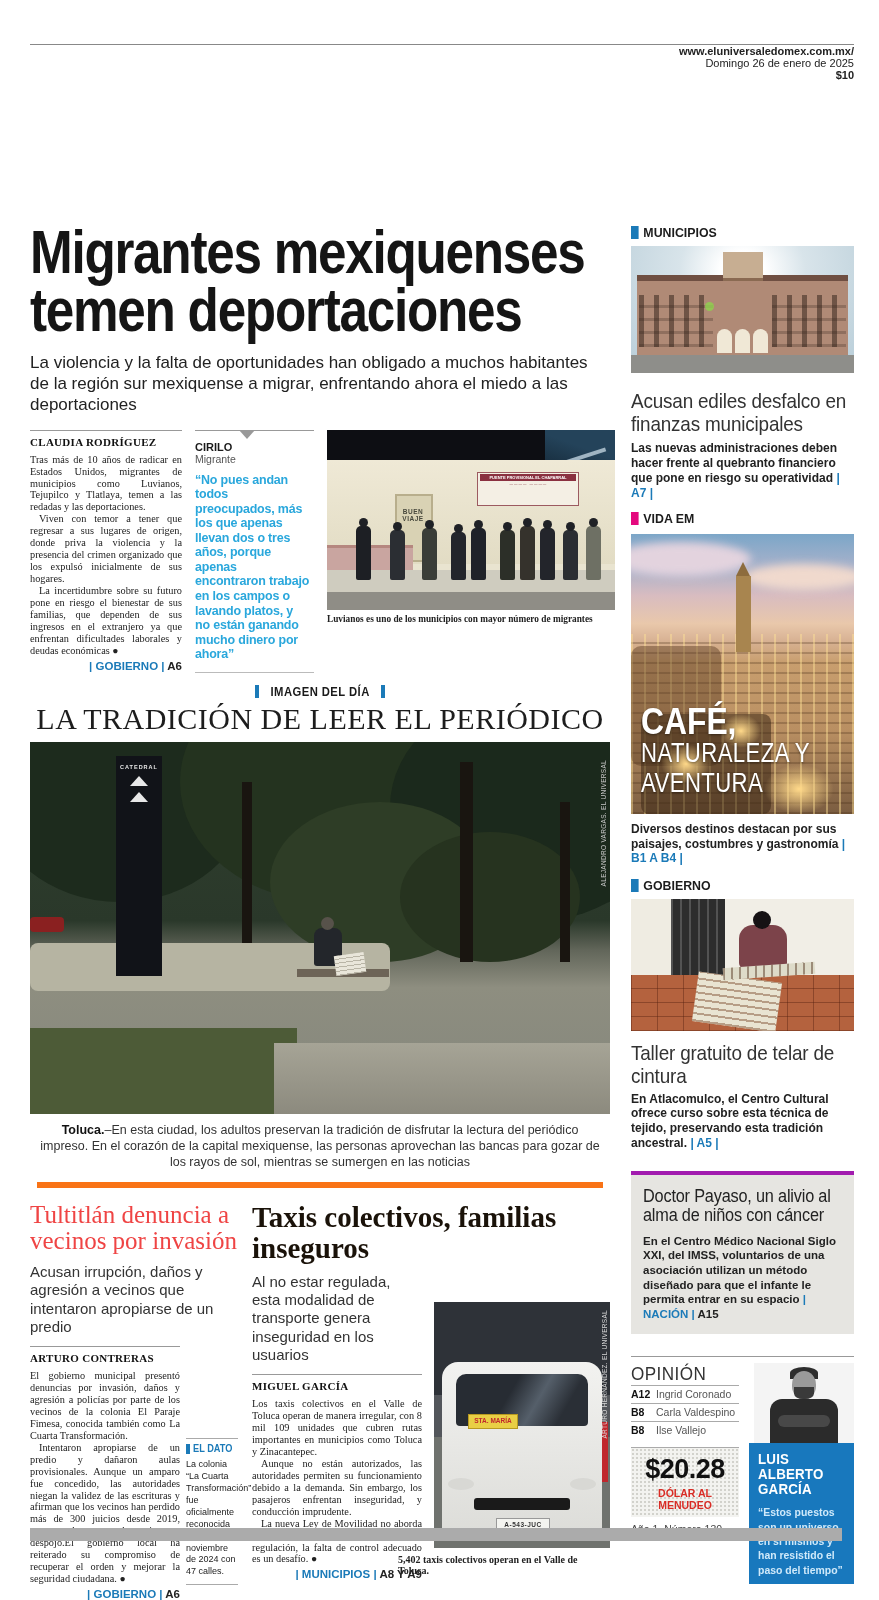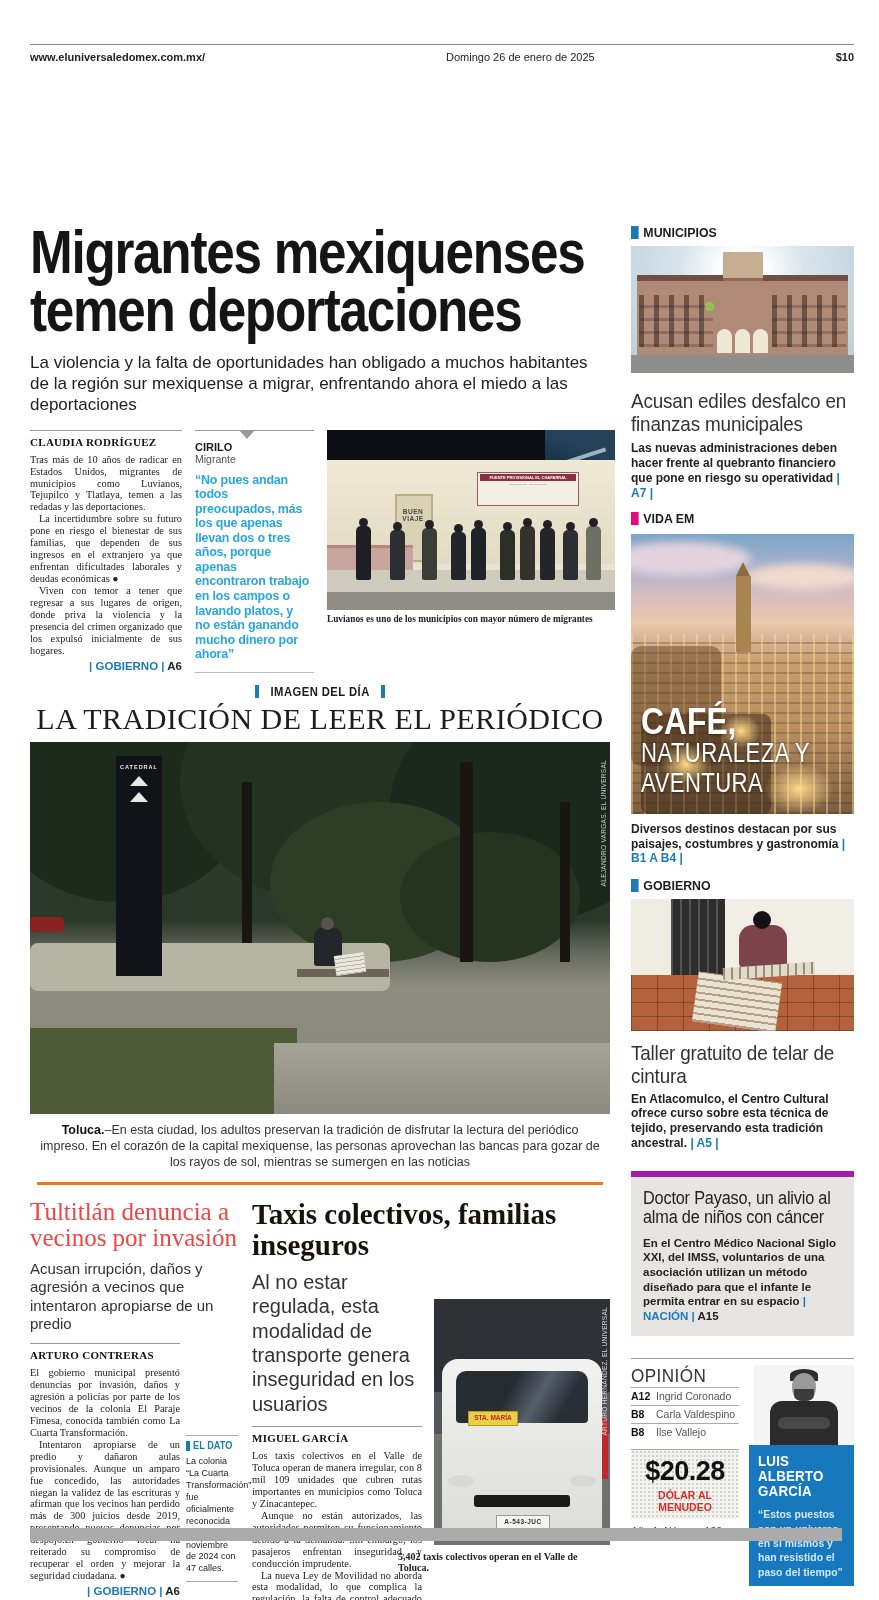--- a/index.html
+++ b/index.html
@@ -3,21 +3,21 @@
 <meta charset="utf-8">
 <style>
   html,body{margin:0;padding:0;background:#e9e9e9;}
   .page{position:relative;width:879px;height:1600px;background:#fff;margin:0 auto;overflow:hidden;
         font-family:"Liberation Sans",sans-serif;color:#1a1a1a;
         --masthead-blue:#15699E;--kicker-blue:#1B7AB8;--vida-pink:#E4097E;--quote-blue:#29A7DC;
         --ref-blue:#1B7AB8;--dollar-red:#D92C25;--luis-blue:#1878BD;}
 
   
   .topbar{position:absolute;top:44px;left:30px;right:25px;height:18px;border-top:1px solid #888;
-          display:flex;align-items:flex-end;font-size:11px;font-weight:bold;color:#222;}
+          display:flex;align-items:flex-end;font-size:11px;font-weight:bold;color:#222;flex-direction:column;}
   .topbar .mid{flex:1;text-align:center;font-weight:normal;}
 
   
   .masthead{position:absolute;top:68px;left:30px;right:25px;height:142px;background:var(--masthead-blue,#15699E);color:#fff;}
   .mh-logo{position:absolute;left:40px;top:10px;}
   .mh-title{position:absolute;left:130px;right:10px;top:4px;text-align:center;
             font-family:"Liberation Serif",serif;font-weight:bold;font-size:76px;letter-spacing:1px;white-space:nowrap;}
   .mh-sub{position:absolute;left:0;right:0;top:94px;text-align:center;font-weight:bold;font-size:34px;letter-spacing:5px;white-space:nowrap;}
 
   
@@ -86,38 +86,38 @@
   .pk-sign{position:absolute;top:14px;left:86px;width:46px;height:212px;background:#111318;text-align:center;padding-top:8px;}
   .pk-sign .s-txt{font-size:5.5px;color:#e8e8e8;letter-spacing:1px;font-weight:bold;}
   .pk-sign .tri{margin:6px auto 0;width:0;height:0;border-left:9px solid transparent;border-right:9px solid transparent;border-bottom:10px solid #e8e8e8;}
   .pk-bench{position:absolute;left:46%;top:61%;width:92px;height:8px;background:#6d6457;box-shadow:0 14px 0 -4px #4c463d;}
   .pk-man{position:absolute;left:49%;top:50%;width:28px;height:38px;background:#23262b;border-radius:8px 8px 3px 3px;}
   .pk-man::before{content:"";position:absolute;top:-11px;left:7px;width:13px;height:13px;border-radius:50%;background:#57524a;}
   .pk-paper{position:absolute;left:52.5%;top:57%;width:30px;height:20px;background:#e9e6da;transform:rotate(-8deg);
             background-image:repeating-linear-gradient(0deg,#b9b5a6 0 1px,transparent 1px 4px);}
   .pk-car{position:absolute;left:0;top:47%;width:34px;height:15px;background:#8a2020;border-radius:4px;}
   .id-caption{margin:8px auto 0;width:566px;text-align:center;font-size:12.5px;line-height:1.3;color:#333;
-              padding-bottom:12px;border-bottom:3px solid #f97316;}
+              padding-bottom:12px;border-bottom:6px solid #f97316;}
   .id-caption b{color:#111;}
 
   
   .bottom-row{display:flex;gap:14px;margin-top:14px;}
   .tult-col{width:208px;flex:0 0 auto;position:relative;min-height:380px;}
   .tult-hl{font-family:"Liberation Serif",serif;font-size:25px;line-height:1.03;color:#ef4444;}
   .tult-deck{margin-top:9px;font-size:15px;line-height:1.22;color:#333;}
   .tult-body{width:150px;}
   .eldato{position:absolute;right:0;top:236px;width:52px;border-bottom:1px solid #aaa;padding-bottom:6px;}
   .eldato-h{display:flex;align-items:center;gap:3px;border-top:1px solid #aaa;padding-top:4px;}
   .eldato-h .b{width:4px;height:10px;background:var(--kicker-blue,#1B7AB8);}
   .eldato-h .t{font-weight:bold;font-size:10px;color:var(--kicker-blue,#1B7AB8);transform:scaleX(.92);transform-origin:left;white-space:nowrap;}
   .eldato-tx{margin-top:5px;font-size:9px;line-height:1.32;color:#222;}
   .taxi-col{width:358px;flex:0 0 auto;position:relative;}
   .taxi-hl{font-family:"Liberation Serif",serif;font-weight:bold;font-size:29px;line-height:1.04;color:#1a1209;}
   .taxi-left{width:170px;margin-top:10px;}
-  .taxi-deck{font-size:20px;line-height:1.22;color:#333;margin-bottom:10px;}
+  .taxi-deck{font-size:15px;line-height:1.22;color:#333;margin-bottom:10px;}
   .ph-taxi{position:absolute;right:0;top:100px;width:176px;height:246px;overflow:hidden;
            background:linear-gradient(180deg,#2e3238 0 38%,#53565b 38% 55%,#6f726e 55% 100%);}
   .tx-body{position:absolute;left:8px;right:8px;top:60px;height:178px;background:linear-gradient(180deg,#f2f2f0,#dcdcd8);border-radius:16px 16px 6px 6px;}
   .tx-wind{position:absolute;left:22px;right:22px;top:72px;height:52px;background:linear-gradient(120deg,#272c33 40%,#555f6a 60%,#2a2f36 80%);border-radius:10px 10px 4px 4px;}
   .tx-sign{position:absolute;left:34px;top:112px;width:48px;height:13px;background:#e9cf45;border:1px solid #b89a20;
            font-weight:bold;font-size:6.5px;color:#c0272d;text-align:center;line-height:12px;}
   .tx-grille{position:absolute;left:40px;right:40px;top:196px;height:12px;background:#1a1a1a;border-radius:3px;}
   .tx-lightL{position:absolute;left:14px;top:176px;width:26px;height:12px;background:#d8d8d4;border-radius:50%;}
   .tx-lightR{position:absolute;right:14px;top:176px;width:26px;height:12px;background:#d8d8d4;border-radius:50%;}
   .tx-plate{position:absolute;left:62px;top:216px;width:52px;height:13px;background:#f4f4f0;border:1px solid #999;
@@ -166,21 +166,21 @@
   .wv-floor{position:absolute;left:0;right:0;bottom:0;height:56px;background:#b4623e;
             background-image:repeating-linear-gradient(90deg,rgba(80,28,12,.4) 0 1px,transparent 1px 26px),
                              repeating-linear-gradient(0deg,rgba(80,28,12,.4) 0 1px,transparent 1px 14px);}
   .wv-woman{position:absolute;left:108px;top:26px;width:48px;height:44px;background:#7c434a;border-radius:14px 14px 6px 6px;}
   .wv-woman::before{content:"";position:absolute;top:-14px;left:14px;width:18px;height:18px;border-radius:50%;background:#161214;}
   .wv-loom{position:absolute;left:92px;top:66px;width:92px;height:12px;background:#dedbc9;transform:rotate(-4deg);
            background-image:repeating-linear-gradient(90deg,rgba(90,60,40,.5) 0 2px,transparent 2px 8px);}
   .wv-cloth{position:absolute;left:64px;top:78px;width:84px;height:50px;background:#e9e4d2;transform:rotate(8deg);
             background-image:repeating-linear-gradient(0deg,rgba(120,70,40,.45) 0 2px,transparent 2px 7px);}
   
-  .payaso{margin-top:20px;border-top:6px solid #a21caf;background:#e6e5e1;padding:12px 12px 12px;}
+  .payaso{margin-top:20px;border-top:4px solid #a21caf;background:#e6e5e1;padding:12px 12px 12px;}
   .payaso-hl{font-size:17.5px;line-height:1.1;color:#222;transform:scaleX(.93);transform-origin:left;width:214px;letter-spacing:-.2px;}
   .payaso-deck{margin-top:8px;font-weight:bold;font-size:11.5px;line-height:1.28;color:#222;}
   
   .rail-bottom{margin-top:22px;border-top:1px solid #999;padding-top:6px;display:flex;gap:10px;}
   .rb-left{width:108px;flex:0 0 auto;}
   .op-title{font-size:19px;color:#333;transform:scaleX(.9);transform-origin:left;letter-spacing:.5px;}
   .op-item{display:flex;gap:5px;border-top:1px solid #aaa;padding:2.5px 0;font-size:10.5px;align-items:baseline;}
   .op-item:first-of-type{margin-top:5px;}
   .op-page{font-weight:bold;color:#111;width:20px;flex:0 0 auto;}
   .op-name{color:#555;white-space:nowrap;}
@@ -220,22 +220,22 @@
       <div class="hl">Migrantes mexiquenses</div>
       <div class="hl">temen deportaciones</div>
     </div>
     <div class="lead-deck">La violencia y la falta de oportunidades han obligado a muchos habitantes de la región sur mexiquense a migrar, enfrentando ahora el miedo a las deportaciones</div>
 
     <div class="lead-row">
       <div class="story-col">
         <div class="byline">CLAUDIA RODRÍGUEZ</div>
         <div class="bodytext">
           <p>Tras más de 10 años de radicar en Estados Unidos, migrantes de municipios como Luvianos, Tejupilco y Tlatlaya, temen a las redadas y las deportaciones.</p>
+          <p>Viven con temor a tener que regresar a sus lugares de origen, donde priva la violencia y la presencia del crimen organizado que los expulsó inicialmente de sus hogares.</p>
           <p>La incertidumbre sobre su futuro pone en riesgo el bienestar de sus familias, que dependen de sus ingresos en el extranjero ya que enfrentan dificultades laborales y deudas económicas ●</p>
-          <p>Viven con temor a tener que regresar a sus lugares de origen, donde priva la violencia y la presencia del crimen organizado que los expulsó inicialmente de sus hogares.</p>
         </div>
         <div class="secref">
           <span class="vref">| GOBIERNO | </span><span class="refdark">A6</span>
         </div>
       </div>
 
       <div class="quote-col">
         <div class="q-name">CIRILO</div>
         <div class="q-role">Migrante</div>
         <div class="q-text">“No pues andan todos preocupados, más los que apenas llevan dos o tres años, porque apenas encontraron trabajo en los campos o lavando platos, y no están ganando mucho dinero por ahora”</div>

